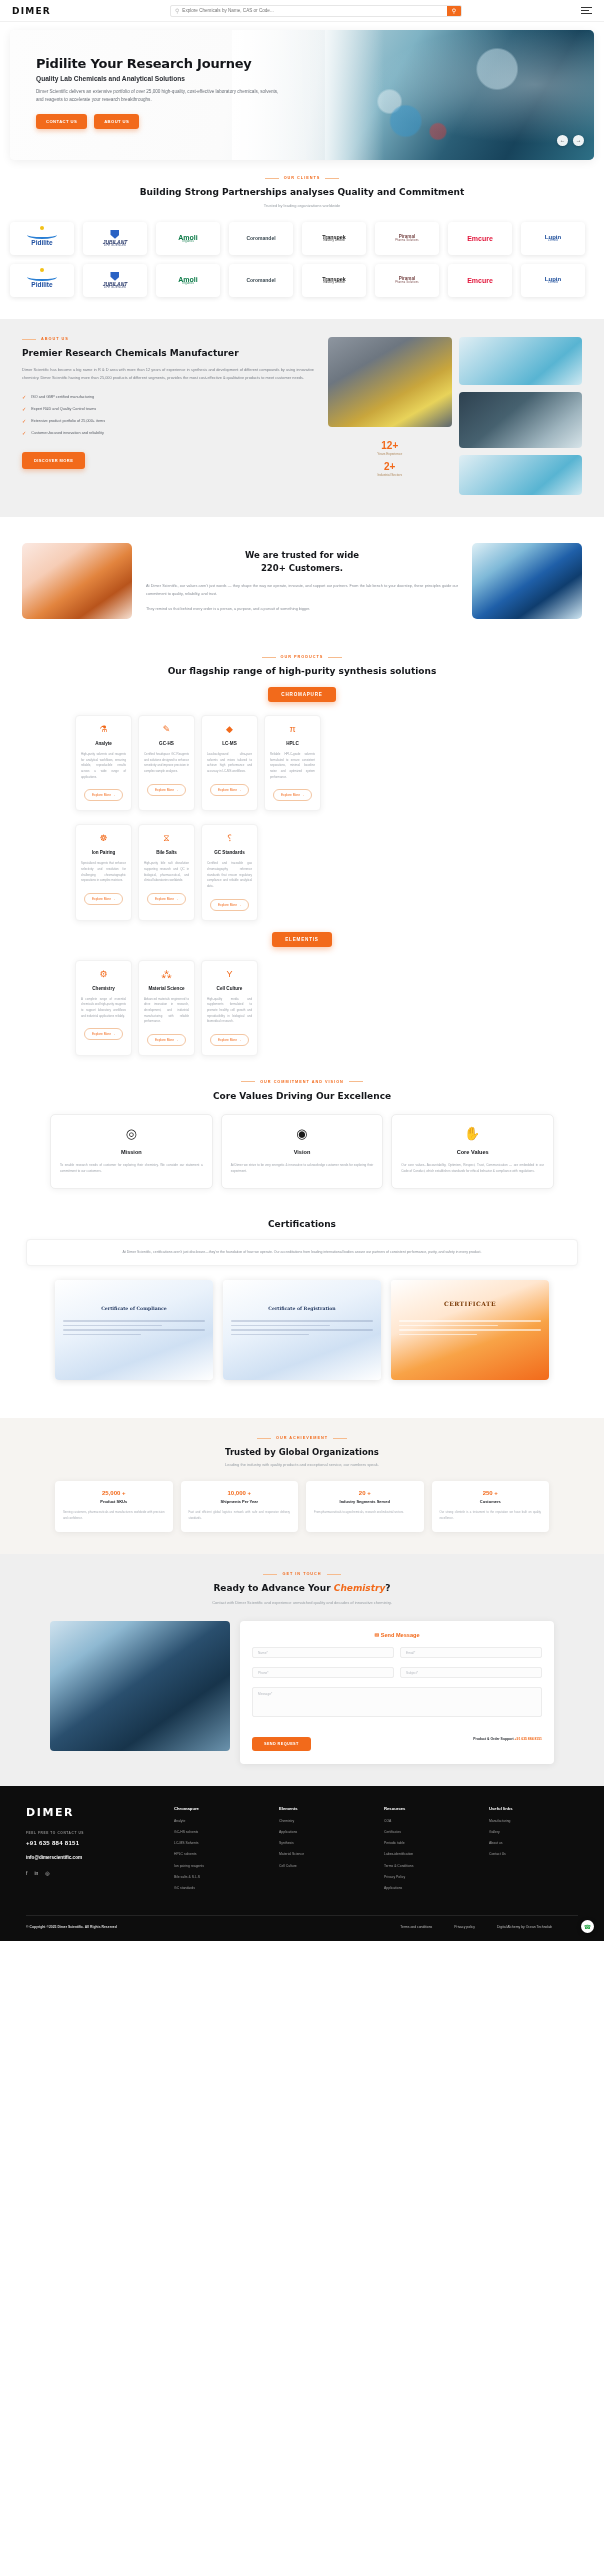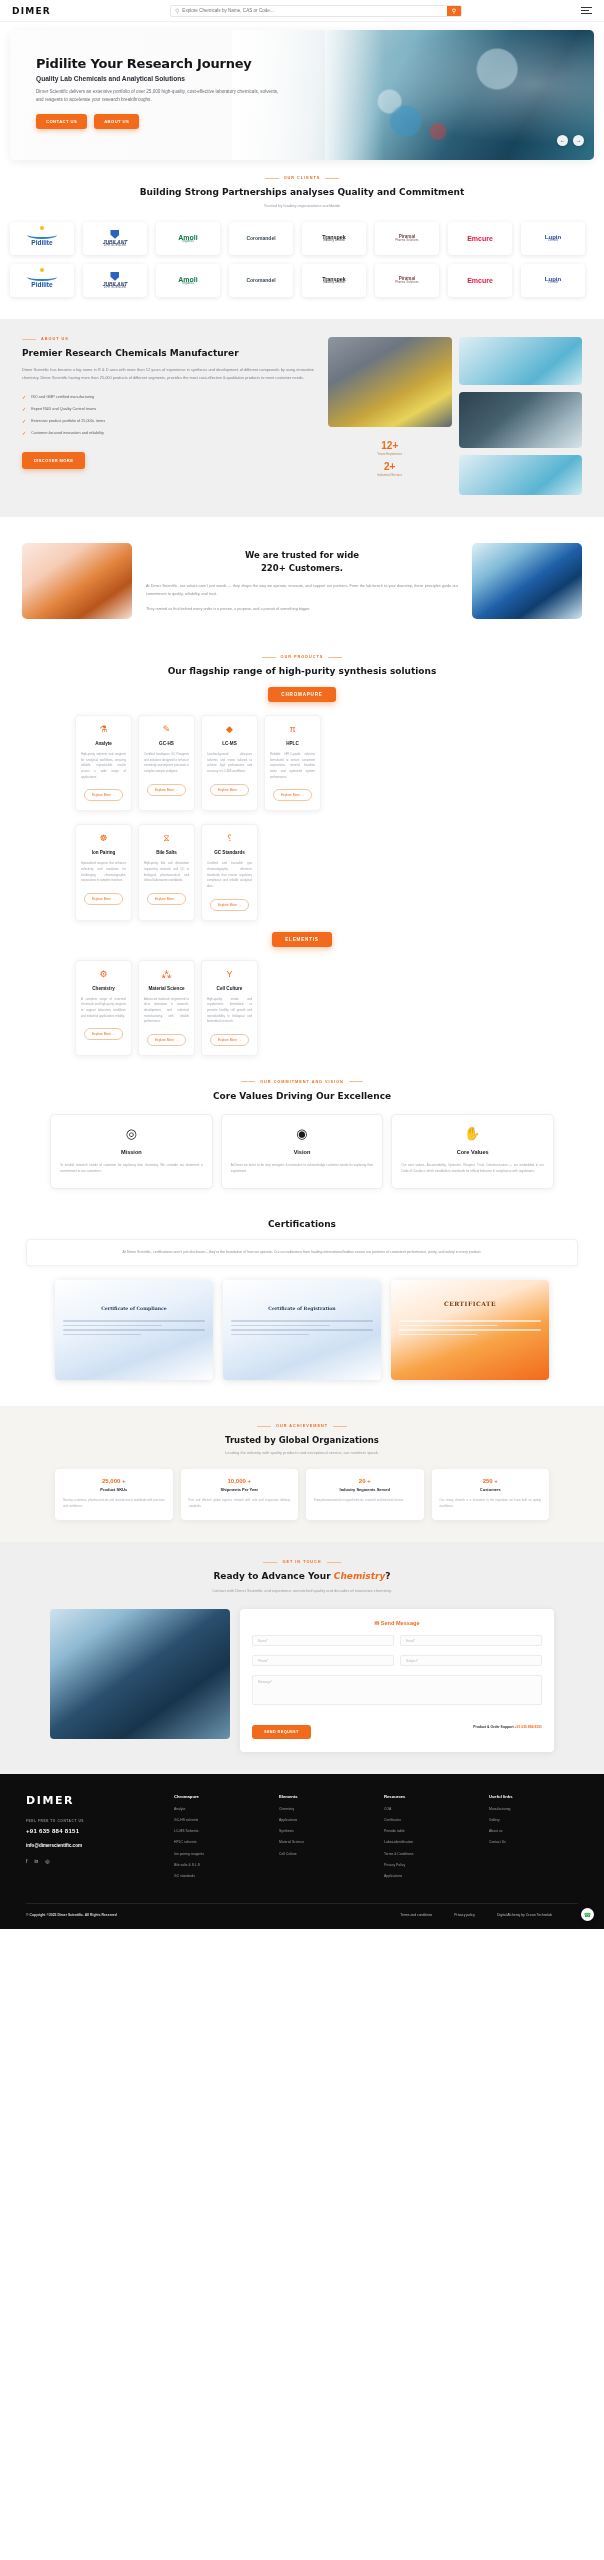--- a/index.html
+++ b/index.html
@@ -146,21 +146,21 @@
   .certcard .cl{position:absolute;left:0;right:0;top:26px;text-align:center;font-size:4.6px;
     font-weight:700;color:#2a3f66;font-family:"DejaVu Serif",serif;}
   .c3 .cl{color:#7a3a06;top:20px;font-size:6px;letter-spacing:.5px;}
   .certcard .cls{position:absolute;left:8px;right:8px;top:40px;}
   .certcard .cls i{display:block;height:1.5px;background:rgba(90,110,150,.25);margin-bottom:3px;border-radius:1px;}
   .certcard .cls i:nth-child(2){width:70%}
   .certcard .cls i:nth-child(4){width:55%}
   .c3 .cls i{background:rgba(255,255,255,.6)}
 
   
-  .orgs{background:#f6f4f1;padding:18px 0 22px;margin-top:4px;}
+  .orgs{background:#f6f4f1;padding:18px 0 22px;margin-top:16px;}
   .orgs .sec-title{font-size:8.5px;}
   .orgs .sec-sub{margin-top:5px;}
   .orgrow{display:flex;gap:8px;padding:0 55px;margin-top:14px;}
   .orgcard{flex:1;background:#fff;border-radius:4px;box-shadow:0 1px 6px rgba(0,0,0,.07);padding:9px 8px 11px;text-align:center;}
   .orgcard .n{font-size:6px;font-weight:700;color:#f26a1b;}
   .orgcard .l{font-size:4px;font-weight:700;color:#22242a;margin-top:3px;}
   .orgcard p{font-size:2.8px;line-height:1.95;color:#a8adb4;margin-top:6px;text-align:justify;}
 
   
   .contact{background:#efefef;padding:18px 0 22px;}

